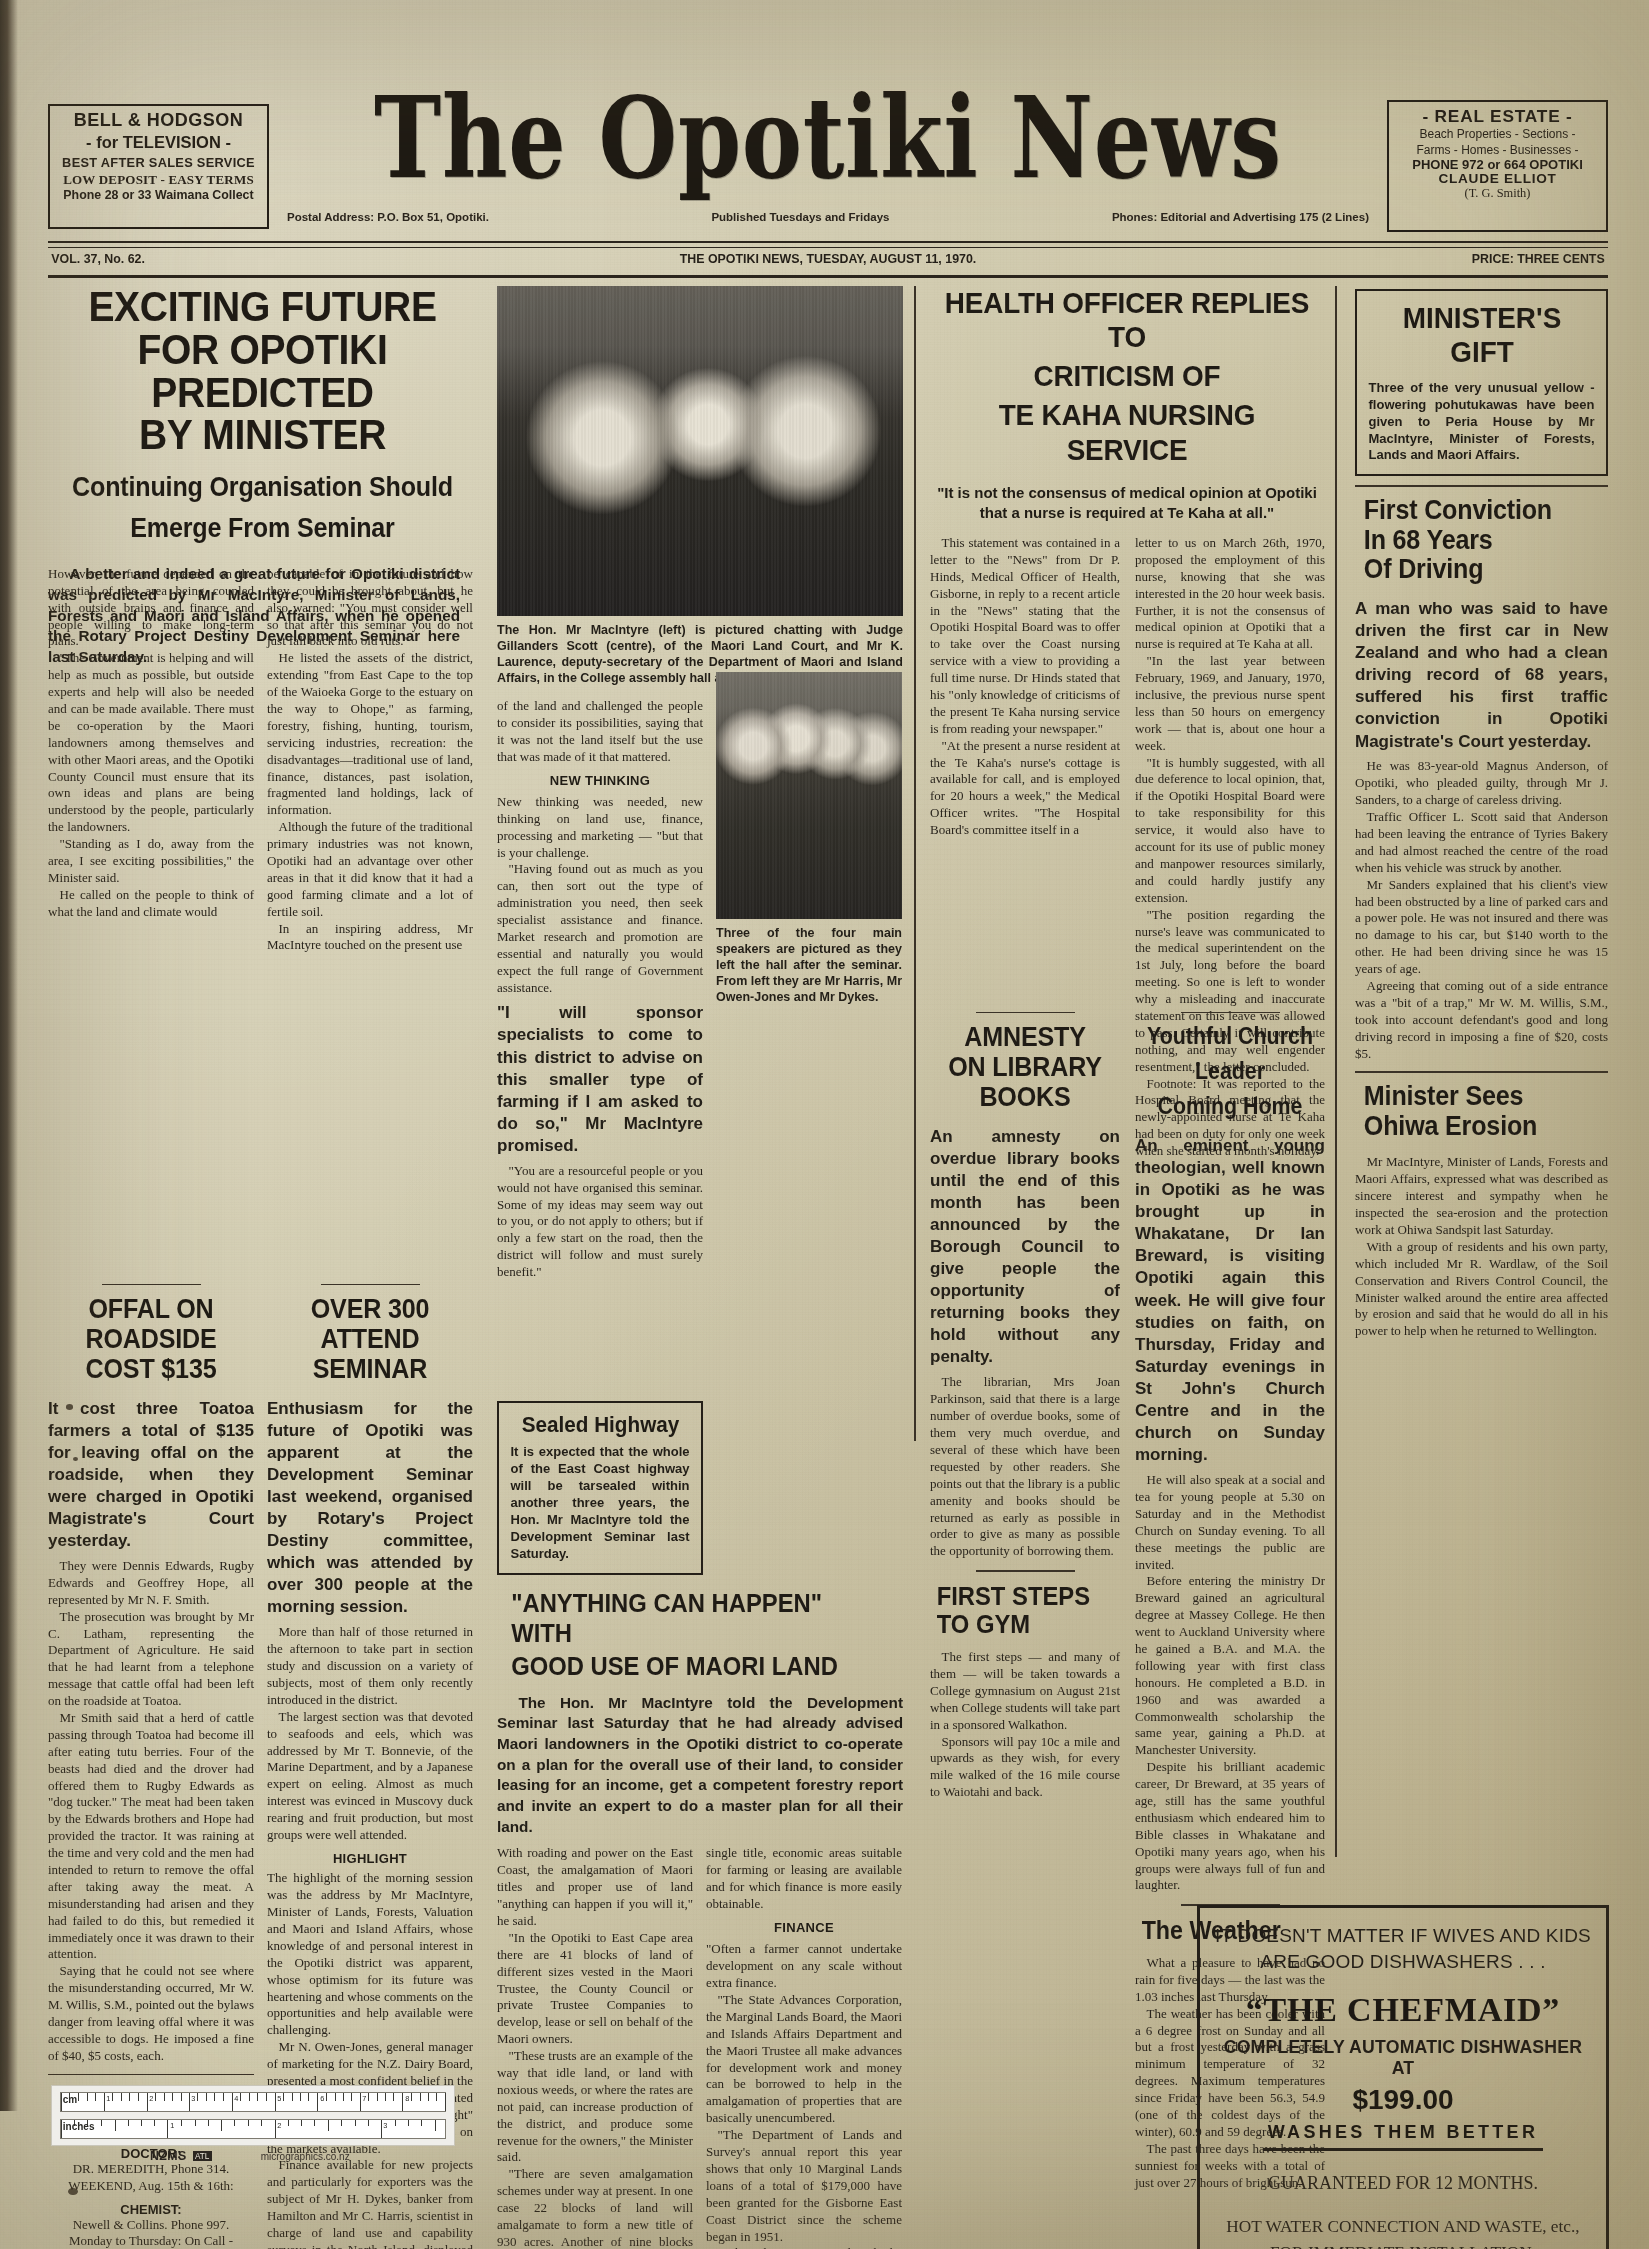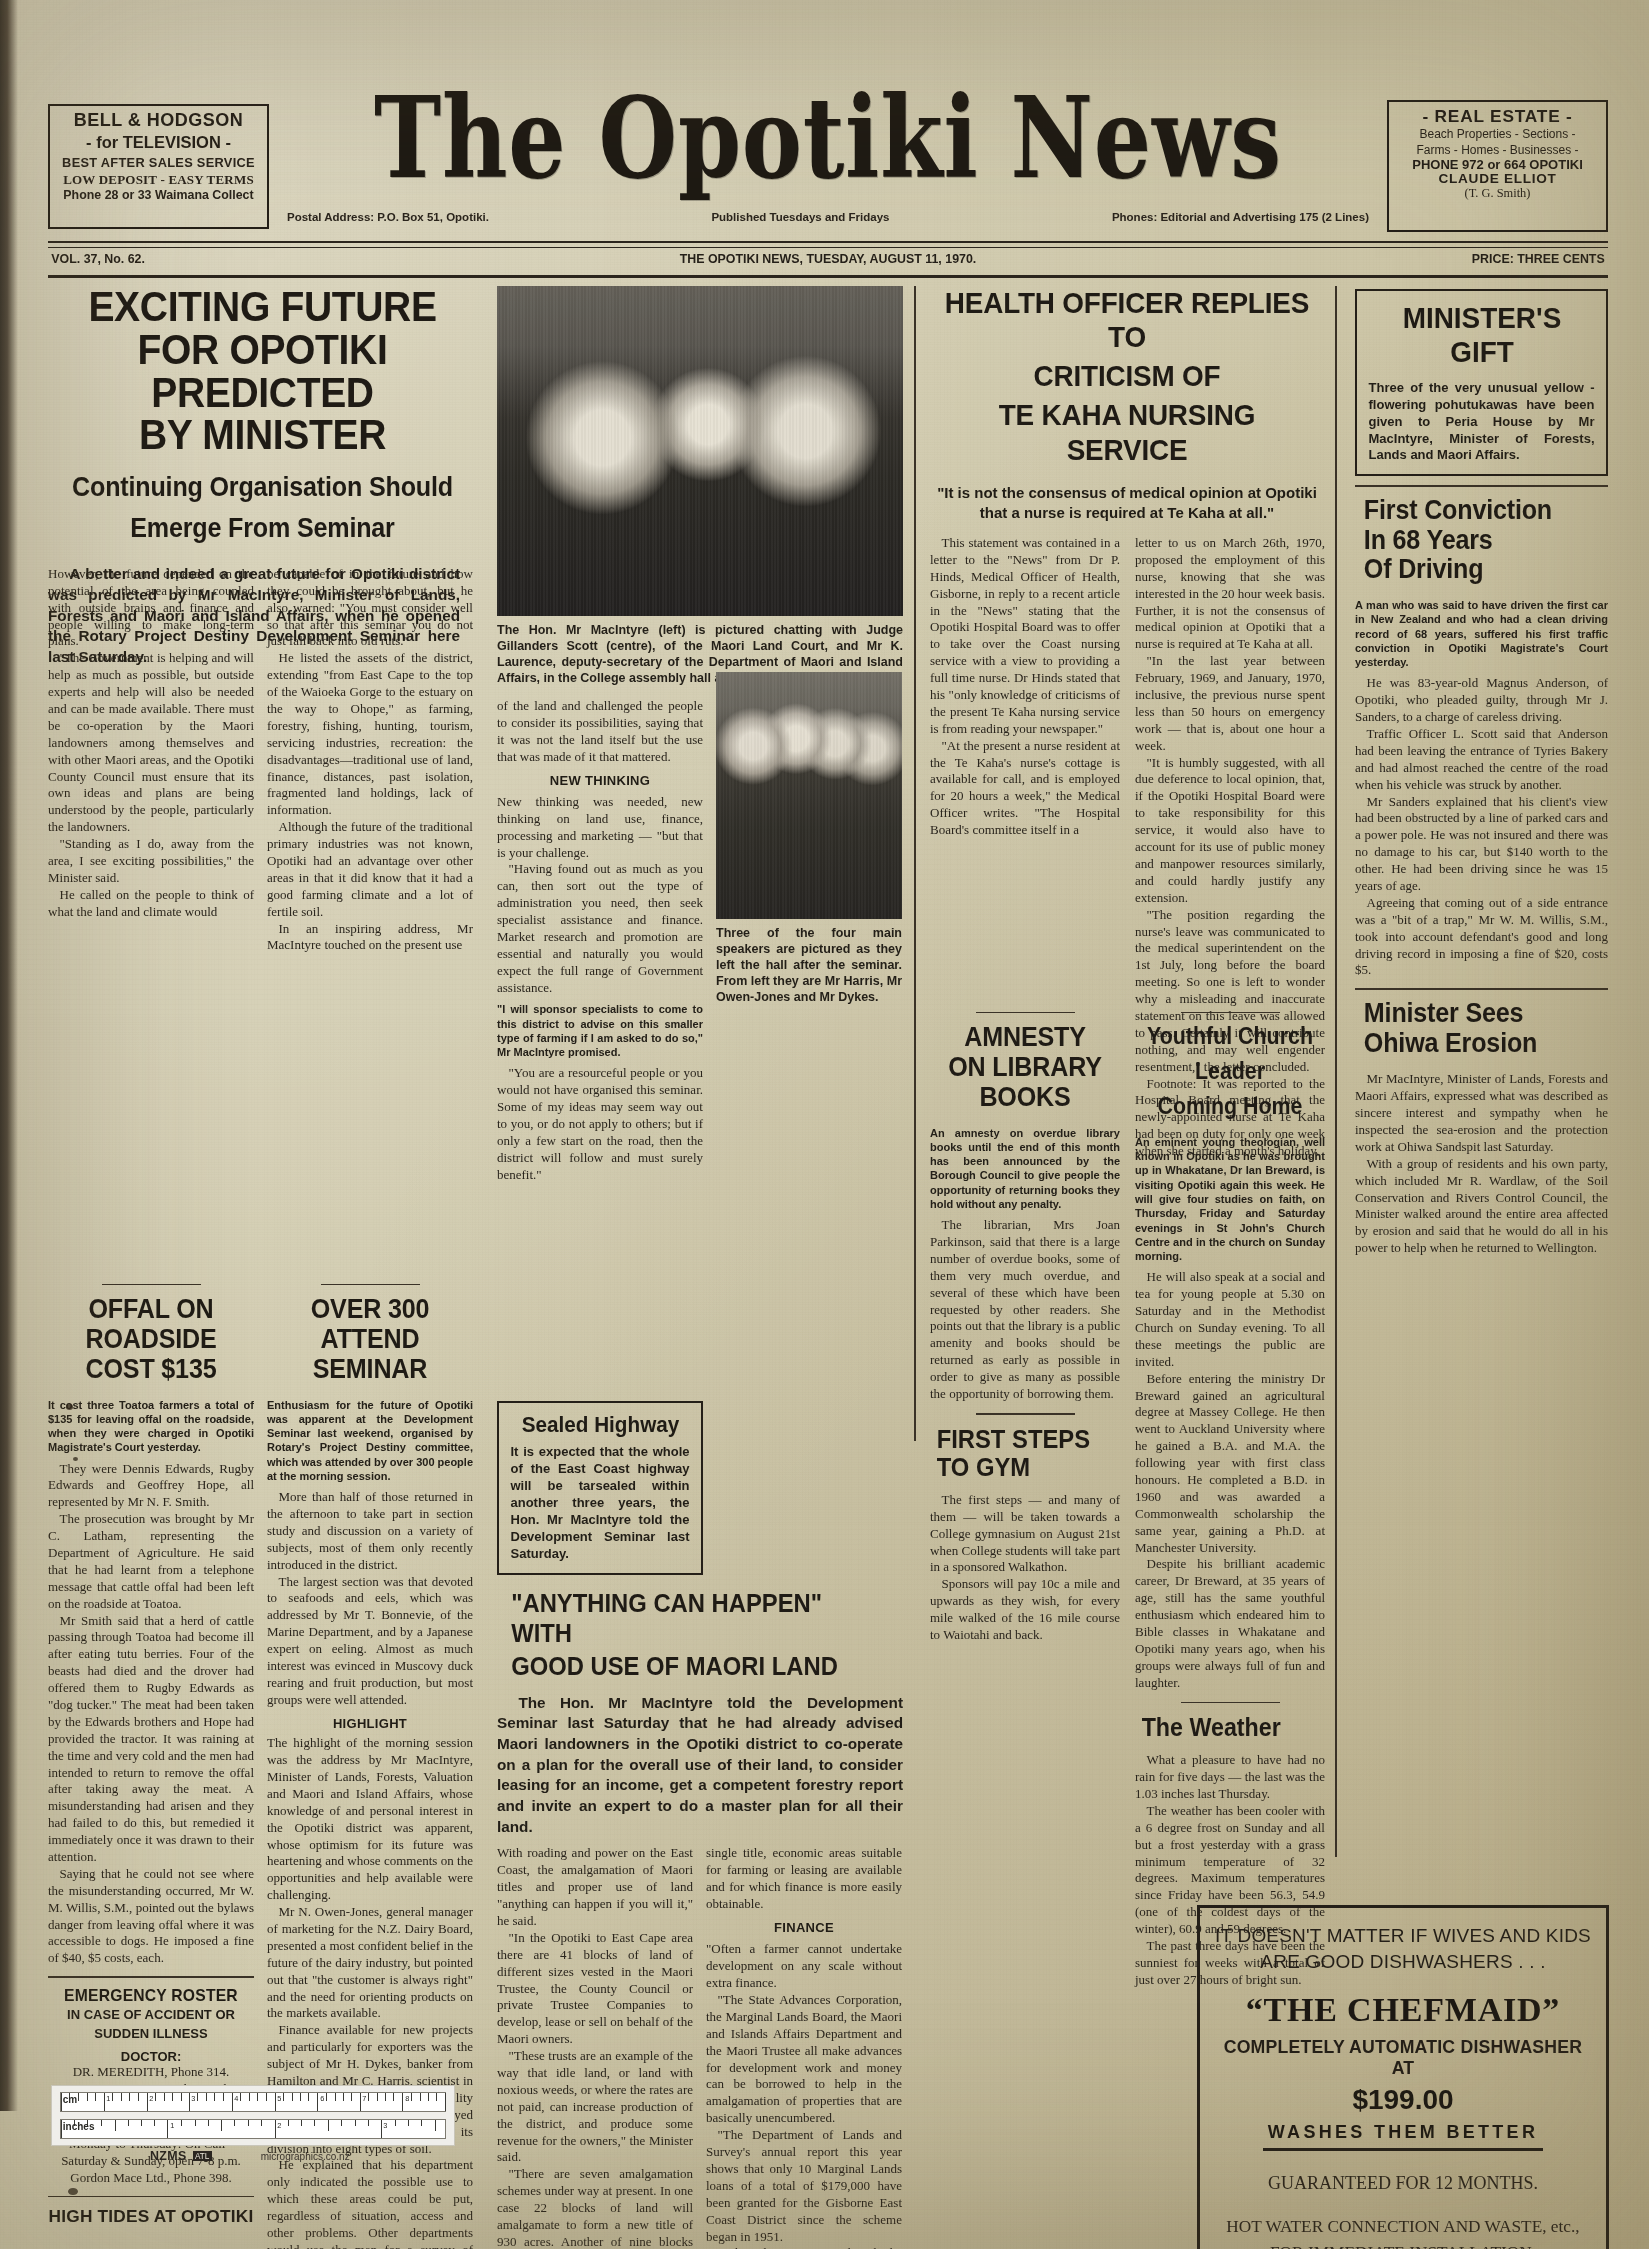--- a/index.html
+++ b/index.html
@@ -107,21 +107,21 @@
   }
   .body {
     font-family:"Liberation Serif", serif; font-size:13px;
     line-height:1.30; color:#2a251d; text-align:justify;
     hyphens:auto; -webkit-hyphens:auto;
   }
   .body p { margin:0; text-indent:11.5px; }
   .body p.noind { text-indent:0; }
   .bodyb {
     font-family:"Liberation Sans", sans-serif; font-weight:bold;
-    font-size:11px; line-height:1.30; color:#242019; text-align:justify;
+    font-size:17px; line-height:1.30; color:#242019; text-align:justify;
   }
   .subhead {
     font-family:"Liberation Sans", sans-serif; font-weight:bold; font-size:13px;
     text-align:center; color:#201c15; margin:7.4px 0 4.1px; letter-spacing:0.3px;
   }
   .hr { height:1.6px; background:#3a3227; margin:9px 0; }
   .hrs { height:1.6px; background:#3a3227; width:99px; margin:10px auto; }
 
   
   .photo { position:relative; overflow:hidden; background:#6f6a5c; }

